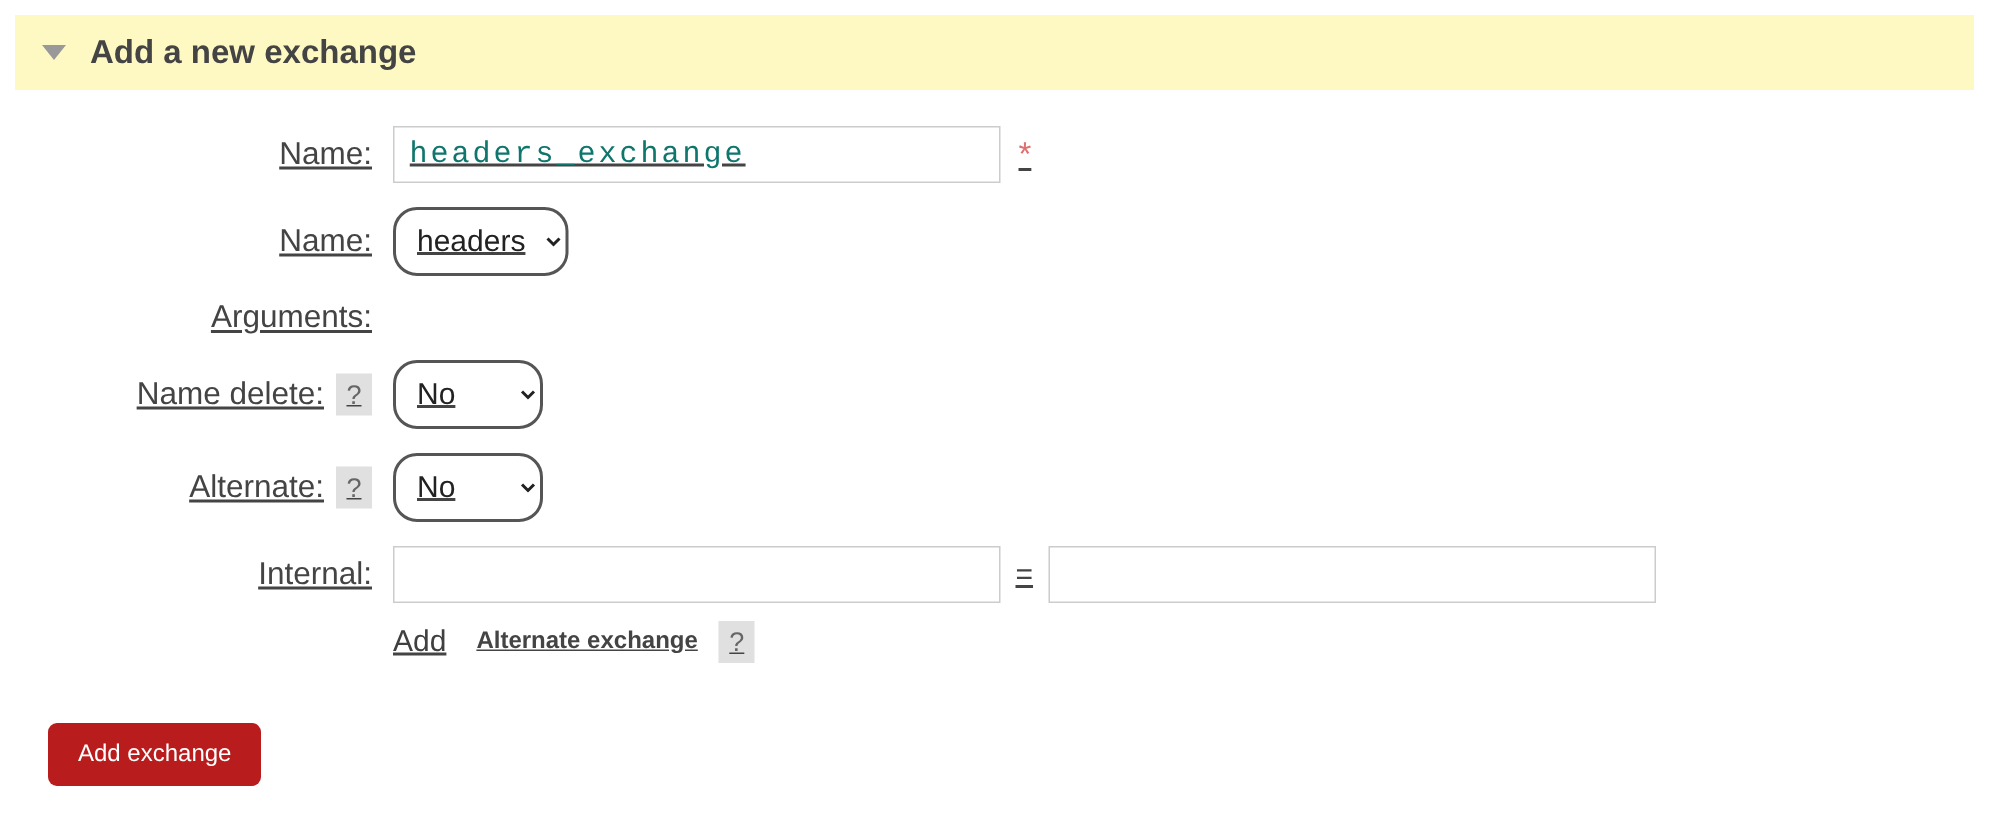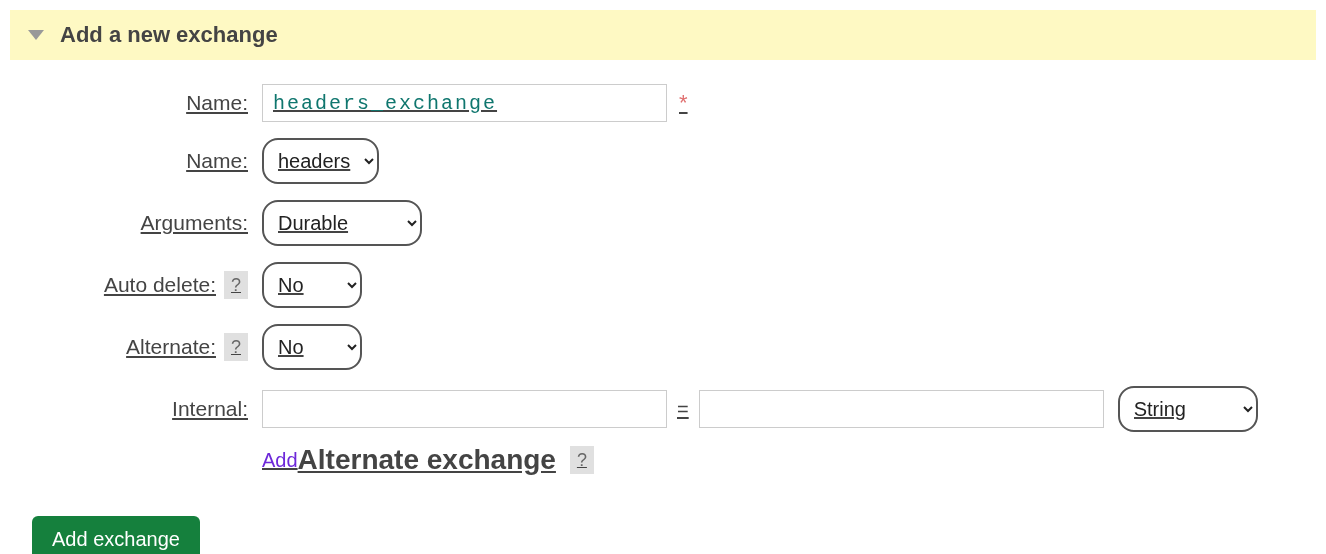--- a/index.html
+++ b/index.html
@@ -110,36 +110,37 @@
     .arg-type-select {
       margin-left: 14px;
       min-width: 140px;
     }
     .hint-row {
       display: flex;
       align-items: center;
       margin-top: 8px;
     }
     .add-hint {
-      color: #6d28d9;
-      font-size: 20px;
+      color: #404040;
+      font-size: 20px;
+      margin-right: 20px;
     }
     .alt-exchange {
       font-weight: bold;
-      font-size: 28px;
+      font-size: 16px;
       color: #444;
       margin-right: 6px;
     }
     .submit-btn {
-      background: #15803d;
+      background: #b91c1c;
       color: #fff;
       border: none;
       border-radius: 6px;
       padding: 12px 20px;
-      font-size: 20px;
+      font-size: 16px;
       cursor: pointer;
       margin-top: 16px;
       margin-left: 10px;
     }
   </style>
 </head>
 <body>
 
 <div class="section-header">
   <div class="collapse-triangle"></div>
@@ -164,28 +165,25 @@
     </div>
     <div class="value-col">
       <select id="type-select"><option value="direct">direct</option><option value="fanout">fanout</option><option value="headers" selected="">headers</option><option value="topic">topic</option></select>
     </div>
   </div>
 
   <div class="form-row">
     <div class="label-col">
       <span>Arguments:</span>
     </div>
-    <div class="value-col">
-      <select id="durability-select" style="min-width:160px;"><option value="Durable">Durable</option><option value="Transient">Transient</option></select>
-    </div>
-  </div>
-
-  <div class="form-row">
-    <div class="label-col">
-      <span>Auto delete:</span>
+  </div>
+
+  <div class="form-row">
+    <div class="label-col">
+      <span>Name delete:</span>
       <span class="help-badge">?</span>
     </div>
     <div class="value-col">
       <select id="auto-delete-select"><option value="No">No</option><option value="Yes">Yes</option></select>
     </div>
   </div>
 
   <div class="form-row">
     <div class="label-col">
       <span>Alternate:</span>
@@ -198,21 +196,20 @@
 
   <div class="form-row" style="margin-bottom:4px;">
     <div class="label-col">
       <span>Internal:</span>
     </div>
     <div class="value-col" style="flex-wrap:wrap;">
       <div style="display:flex; align-items:center;">
         <input type="text" class="arg-key" value="" style="">
         <span class="equals-sign">=</span>
         <input type="text" class="arg-val" value="" style="">
-        <select class="arg-type-select" id="arg-type-select"><option value="String">String</option><option value="Number">Number</option><option value="Boolean">Boolean</option><option value="List">List</option></select>
       </div>
     </div>
   </div>
 
   <div class="form-row" style="margin-bottom:24px;">
     <div class="label-col"></div>
     <div class="value-col">
       <div class="hint-row">
         <span class="add-hint">Add</span>
         <span class="alt-exchange">Alternate exchange</span>

